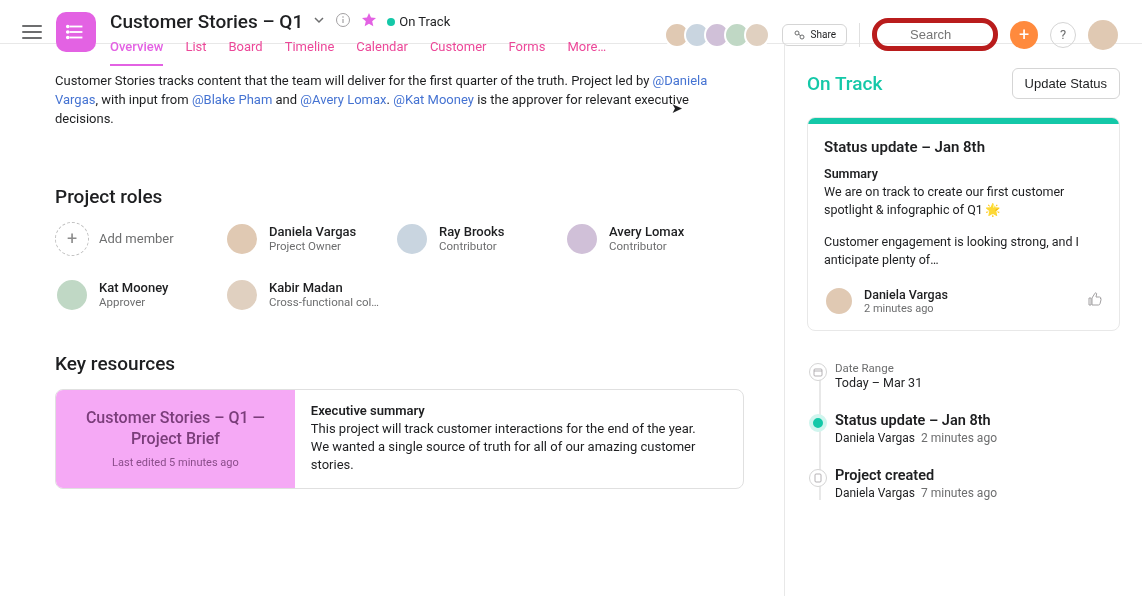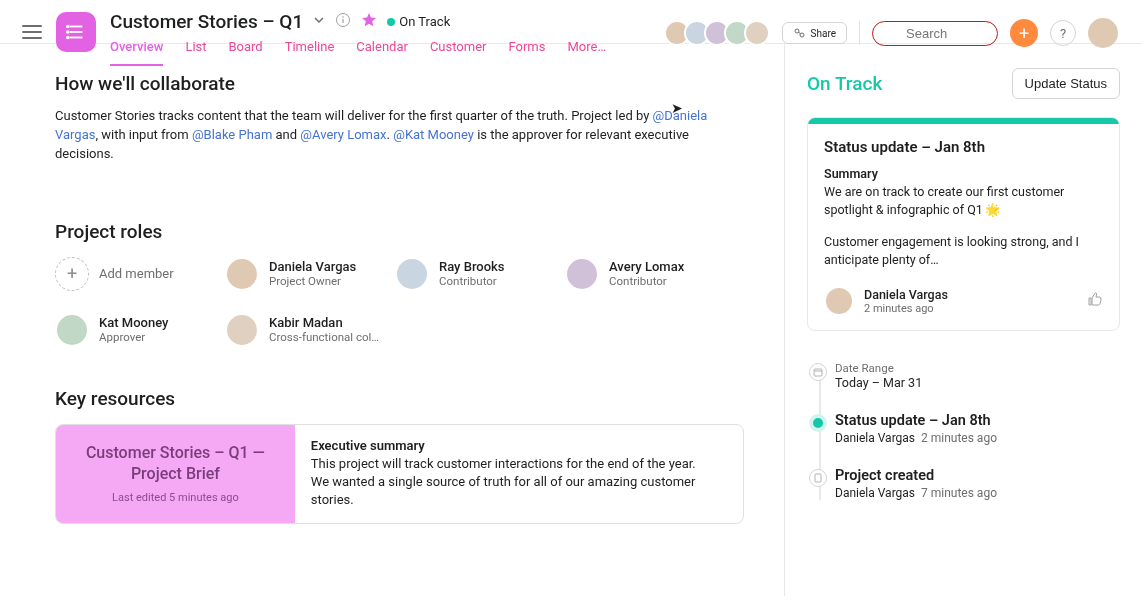--- a/index.html
+++ b/index.html
@@ -58,21 +58,21 @@
     font-size: 10px; color: #6d6e6f; overflow: hidden;
   }
   .share-btn {
     display: flex; align-items: center; gap: 6px;
     border: 1px solid #d5d5d5; border-radius: 6px;
     padding: 4px 10px; font-size: 10px; color: #1e1f21; cursor: pointer;
   }
   .vline { width: 1px; height: 24px; background: #e0e0e0; }
   .search-box {
     display: flex; align-items: center; gap: 21px;
-    border: 1px solid #b91c1c; border-radius: 16px;
+    border: 5px solid #b91c1c; border-radius: 16px;
     padding: 4px 12px; width: 126px; font-size: 13px; color: #a2a0a2;
   }
   .search-box input { border: none; outline: none; width: 80px; font-size: 13px; }
   .add-circle {
     width: 28px; height: 28px; border-radius: 50%;
     background: #ff8a3d; color: #fff; display: flex; align-items: center; justify-content: center;
     font-size: 18px; cursor: pointer;
   }
   .help-circle {
     width: 26px; height: 26px; border-radius: 50%;
@@ -249,21 +249,20 @@
       <input type="text" placeholder="Search" style="">
     </div>
     <div class="add-circle">+</div>
     <div class="help-circle">?</div>
     <span class="ava-lg bg1"></span>
   </div>
 </div>
 
 <div class="body">
   <div class="main">
-    <h2 class="section">How we'll collaborate</h2>
     <p class="collab-text">
       <span>Customer Stories tracks content that the team will deliver for the first quarter of the truth. Project led by </span><a href="#">@Daniela Vargas</a><span>, with input from </span><a href="#">@Blake Pham</a><span> and </span><a href="#">@Avery Lomax</a><span>. </span><a href="#">@Kat Mooney</a><span> is the approver for relevant executive decisions.</span>
     </p>
 
     <h2 class="section" style="margin-top:56px">Project roles</h2>
     <div class="roles-grid">
       <div class="role">
         <div class="add-ava">+</div>
         <div>
           <div class="role-name" style="font-weight:400;color:#6d6e6f">Add member</div>

